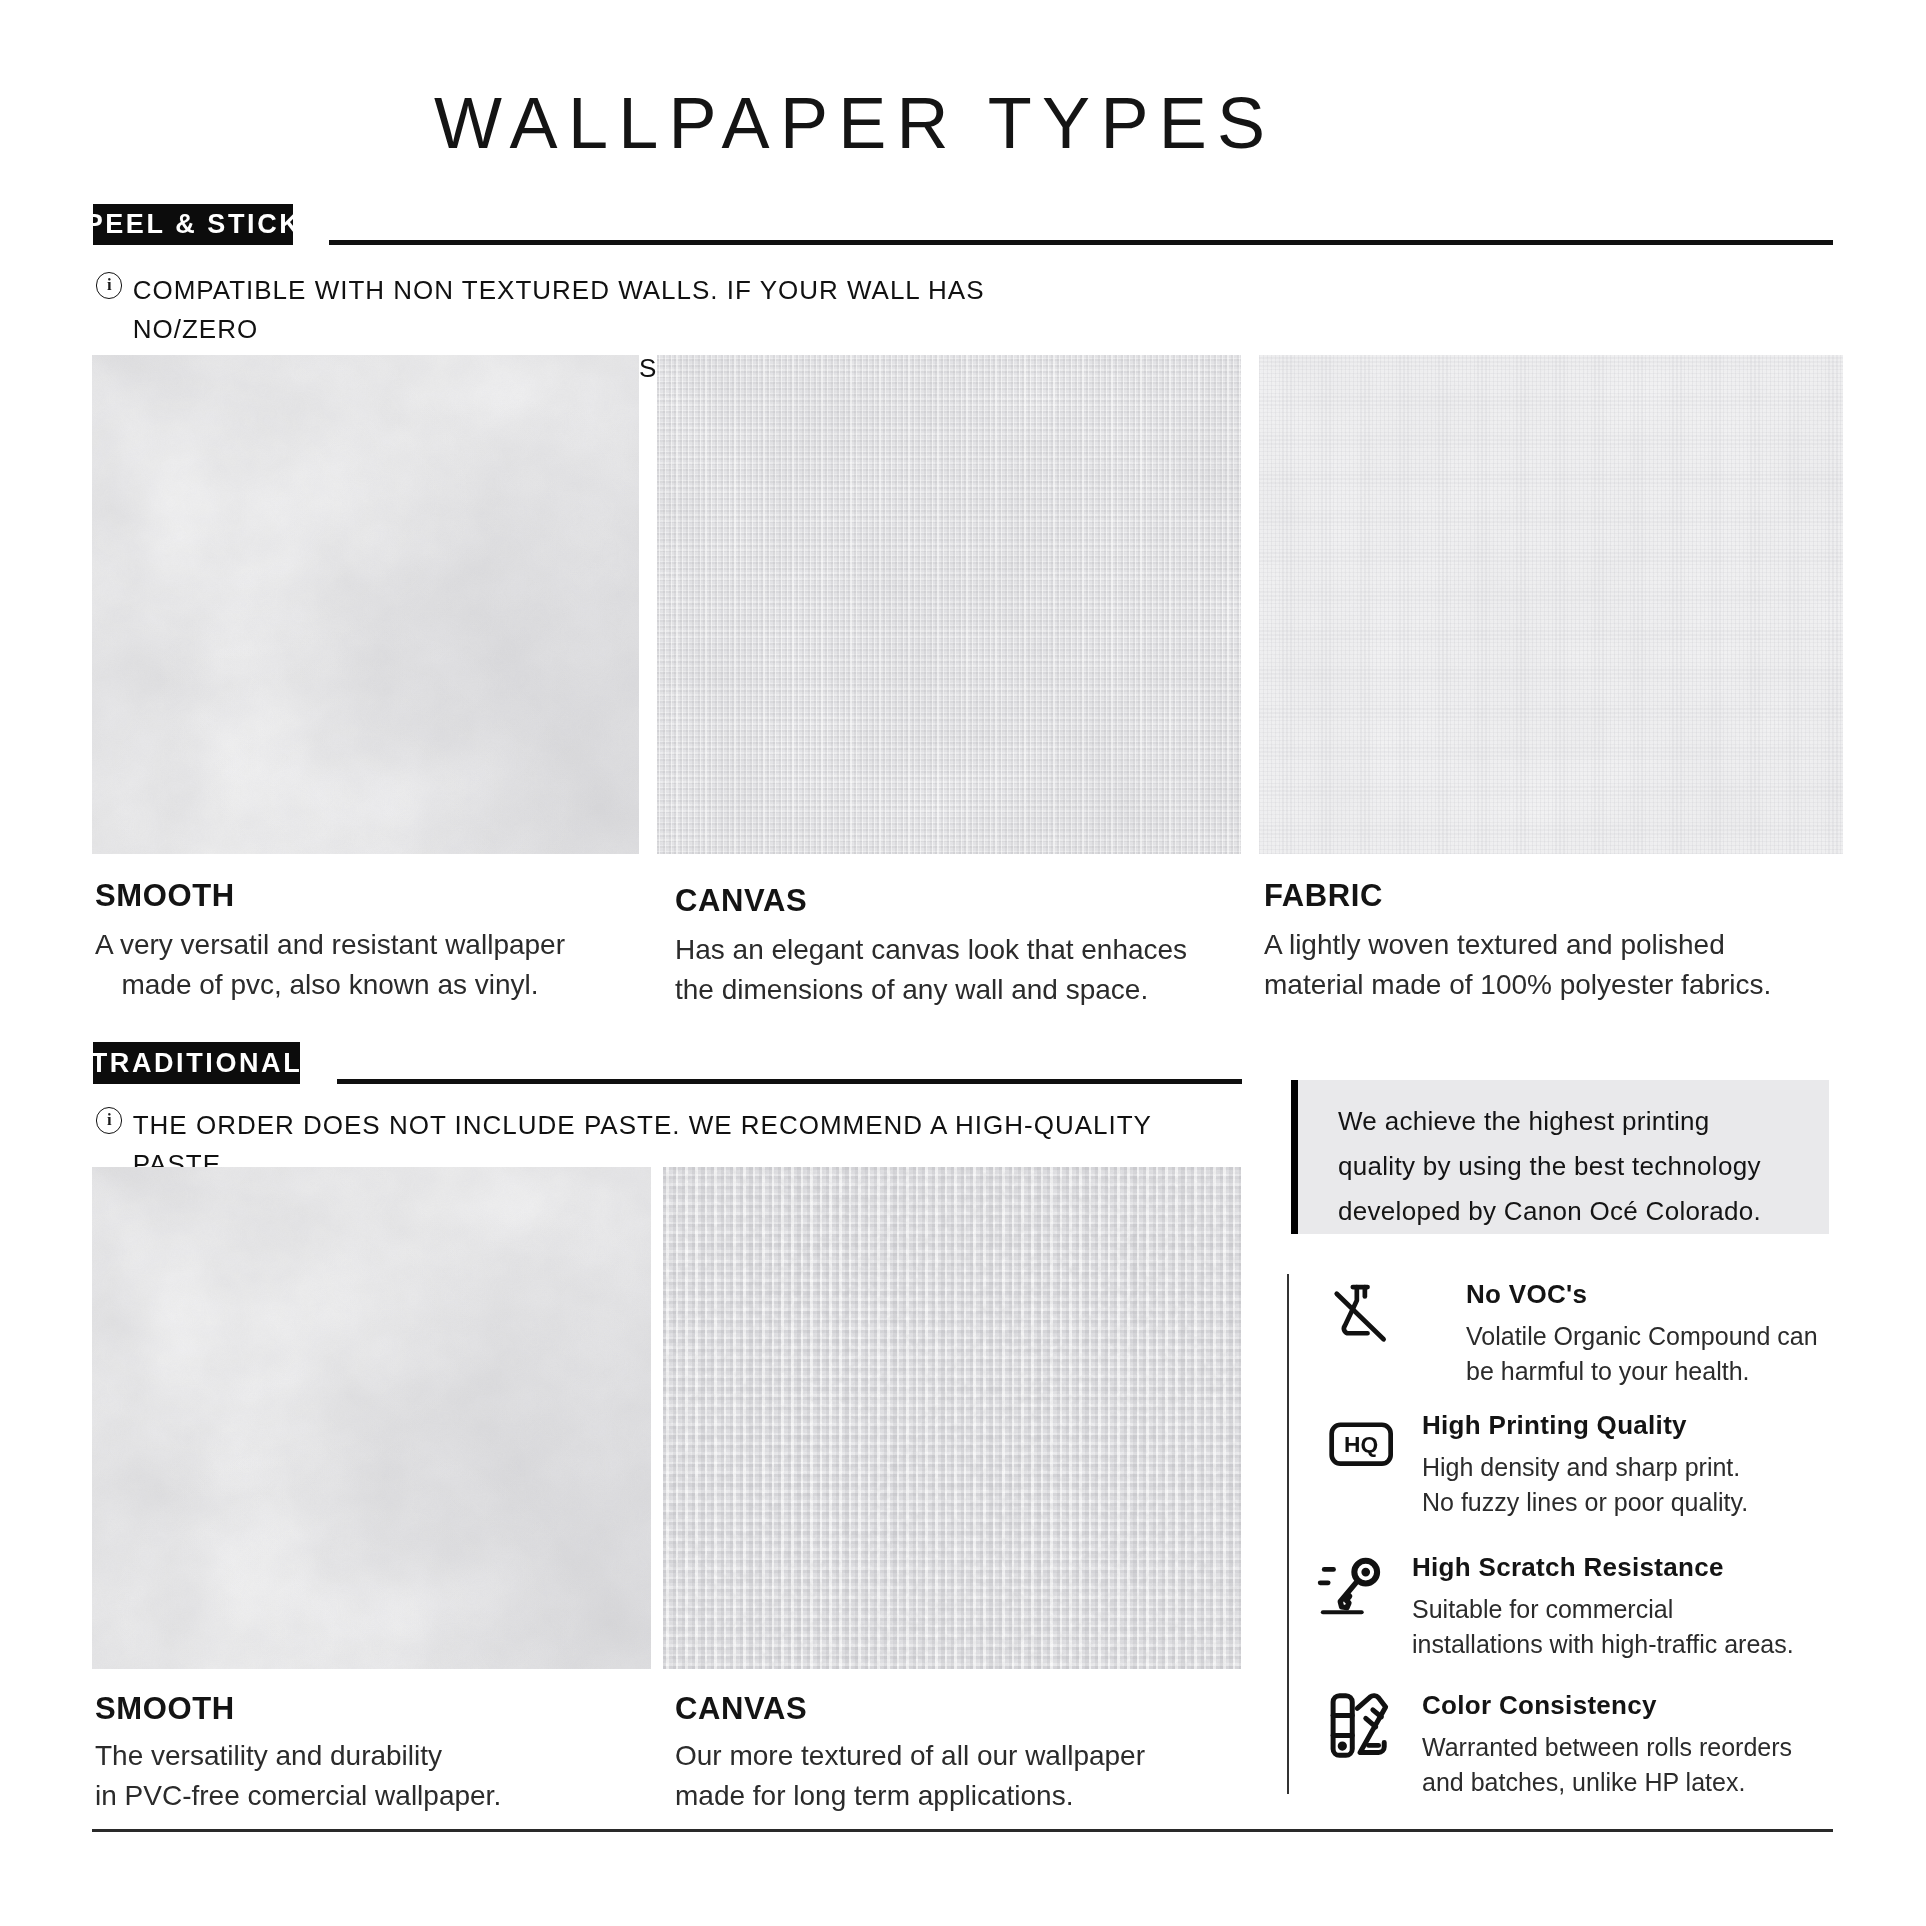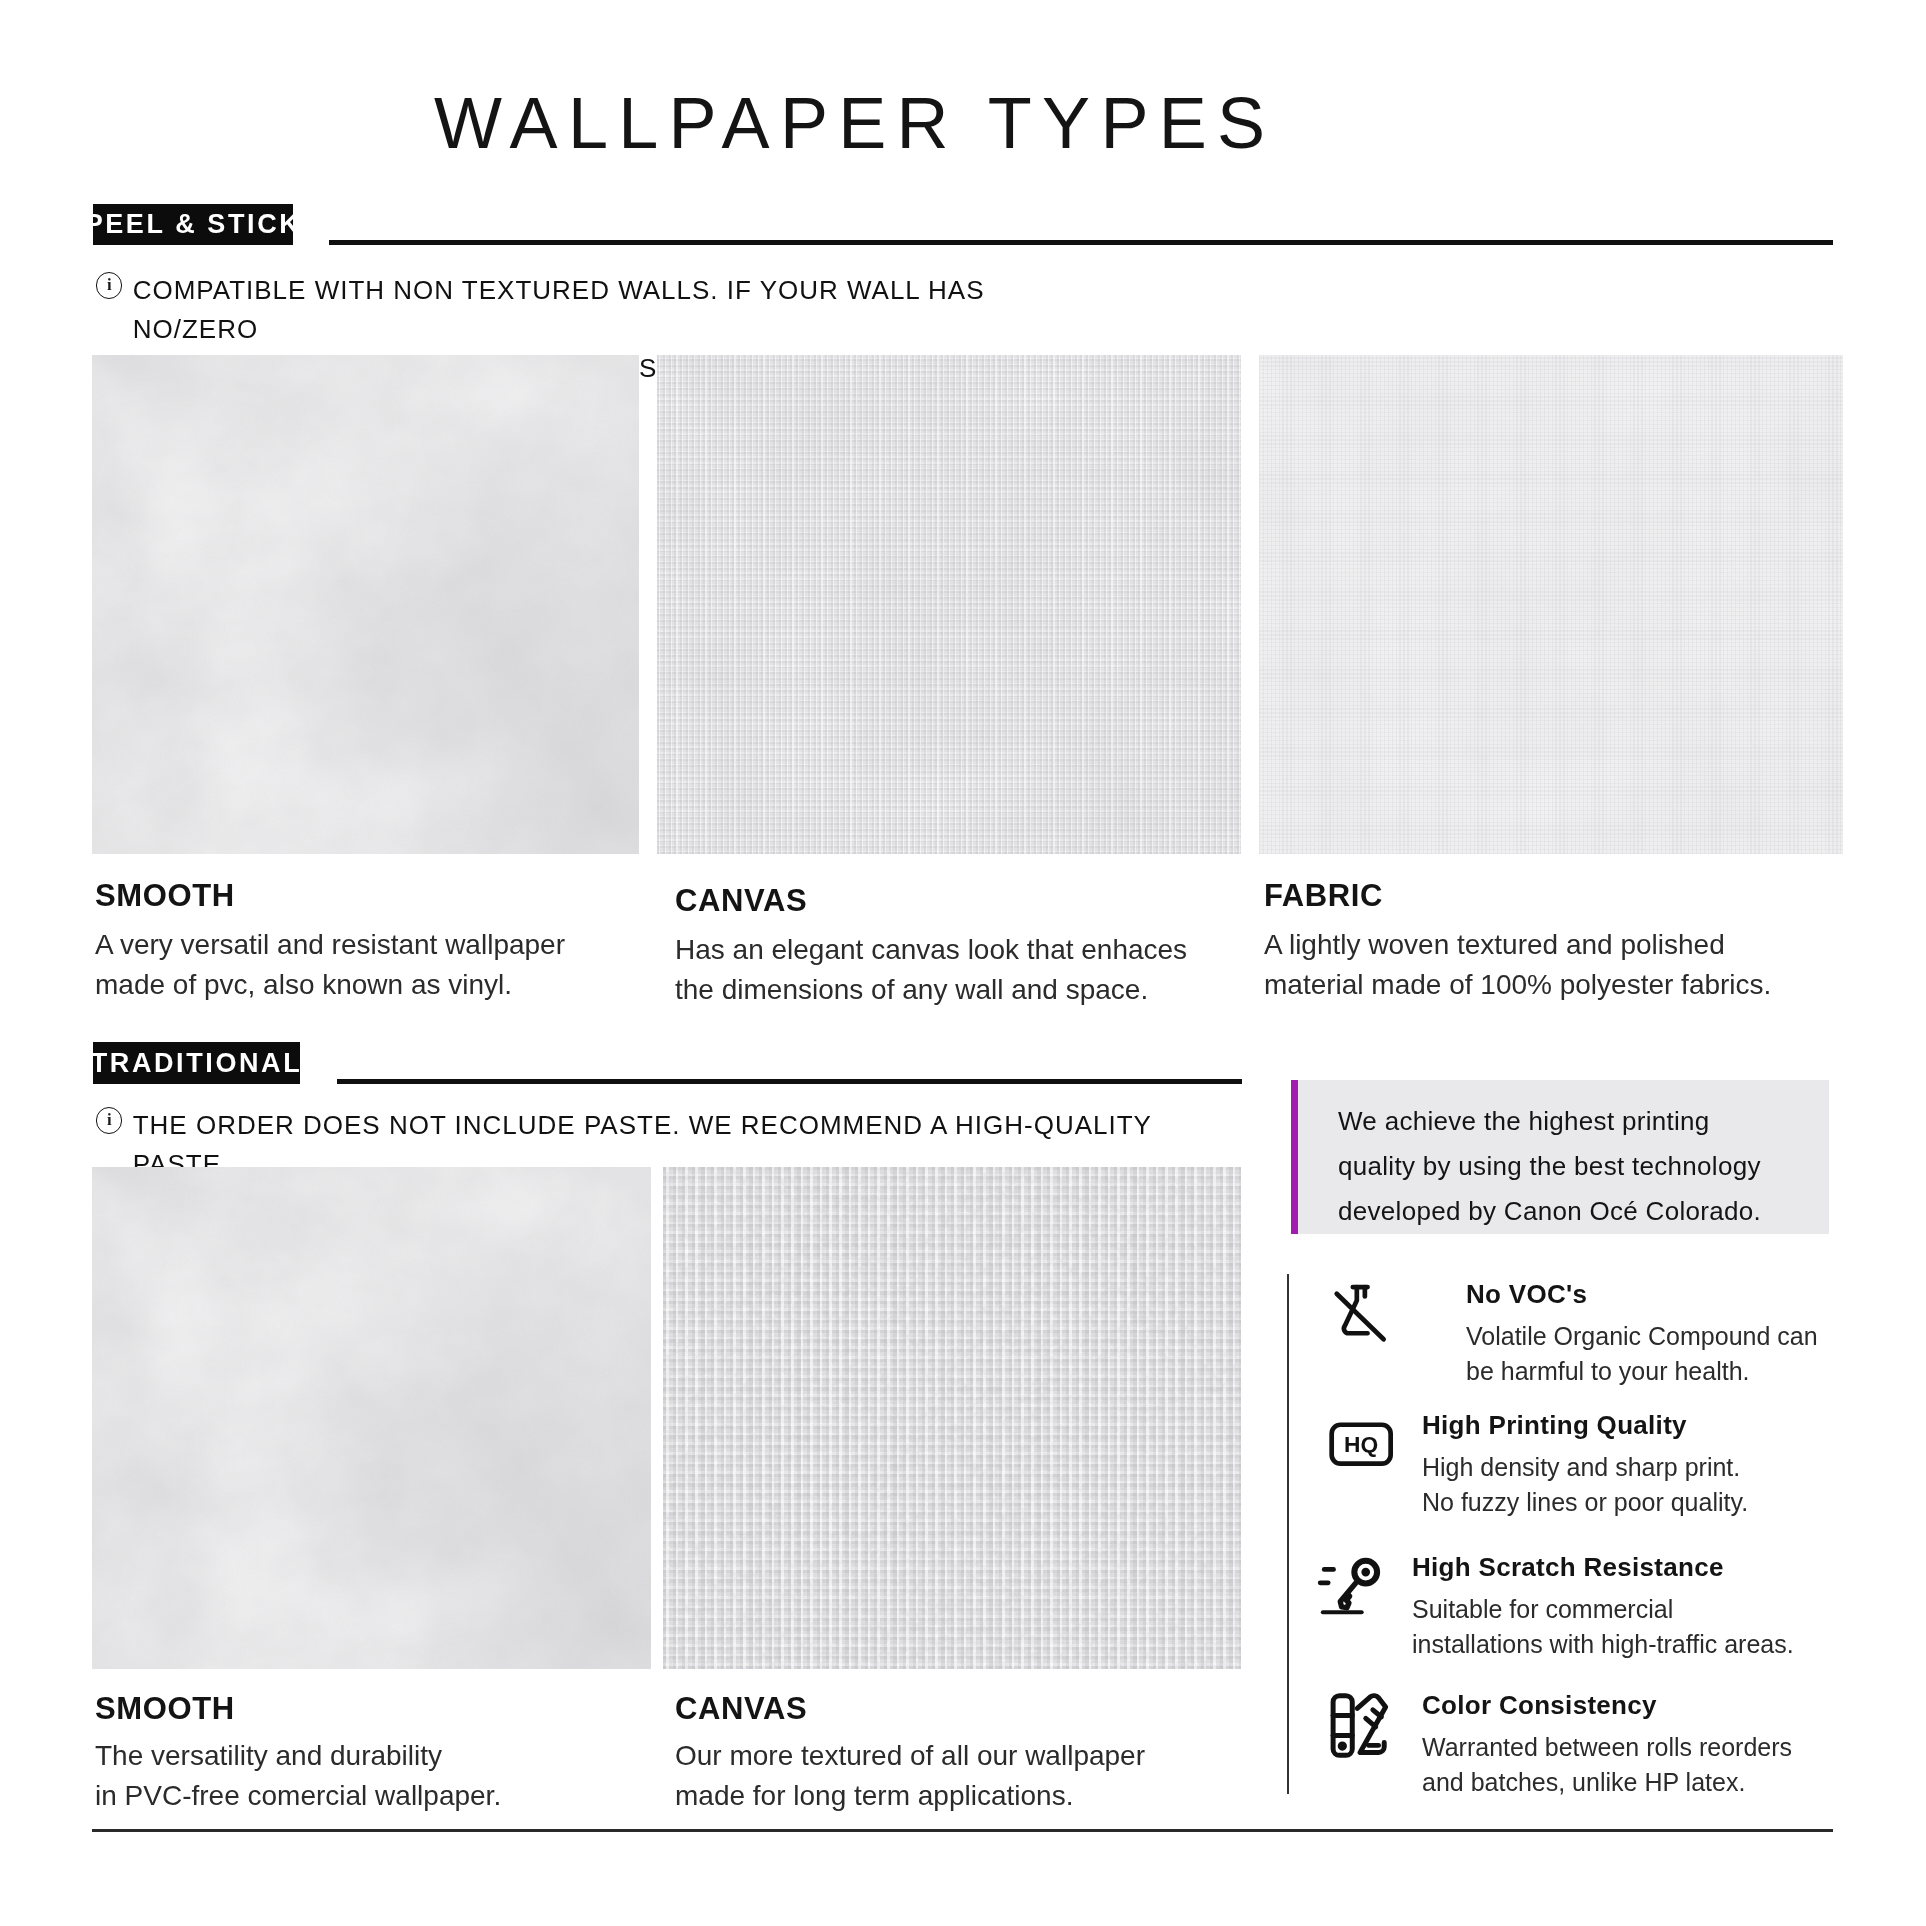--- a/index.html
+++ b/index.html
@@ -62,21 +62,21 @@
       repeating-linear-gradient(90deg, rgba(148,148,157,0.22) 0 3.2px, rgba(255,255,255,0.65) 3.2px 5.8px, rgba(188,188,197,0.15) 5.8px 9.6px),
       repeating-linear-gradient(0deg, rgba(148,148,157,0.20) 0 3.2px, rgba(255,255,255,0.55) 3.2px 5.8px, rgba(193,193,201,0.13) 5.8px 9.6px);
   }
 
   
   .swatch-label{font-size:31px;font-weight:700;letter-spacing:0.6px;color:#141414;}
   .swatch-desc{font-size:28px;font-weight:400;color:#2b2b2b;line-height:40px;}
 
   
   .note-box{
-    background:#e9e9eb;border-left:7px solid #a21caf;
+    background:#e9e9eb;border-left:7px solid #000000;
     box-sizing:border-box;padding:19px 0 0 40px;
   }
   .note-line{font-size:26px;color:#141414;line-height:45px;letter-spacing:0.3px;}
 
   
   .vline{background:#333;}
   .feature{display:flex;align-items:flex-start;}
   .feature-icon{flex:0 0 96px;display:flex;justify-content:flex-start;}
   .feature-icon svg{display:block;}
   .feature-title{font-size:26px;font-weight:700;color:#141414;margin-bottom:9px;letter-spacing:0.3px;}
@@ -131,21 +131,21 @@
       </svg>
   </div>
   <div class="abs swatch tex-fabric" style="left:1259px;top:355px;width:584px;height:499px;">
     <svg class="noise" viewBox="0 0 909 777" width="584" height="499">
         <rect width="100%" height="100%" filter="url(#f-soft)" opacity="0.15"></rect>
         <rect width="100%" height="100%" filter="url(#f-fine)" opacity="0.09"></rect>
       </svg>
   </div>
 
   <div class="abs swatch-label" style="left:95px;top:878px;">SMOOTH</div>
-  <div class="abs swatch-desc" style="left:95px;top:925px;">
+  <div class="abs swatch-desc" style="left:95px;top:925px;text-align:center;">
     <span>A very versatil and resistant wallpaper</span><br>
     <span>made of pvc, also known as vinyl.</span>
   </div>
   <div class="abs swatch-label" style="left:675px;top:883px;">CANVAS</div>
   <div class="abs swatch-desc" style="left:675px;top:930px;">
     <span>Has an elegant canvas look that enhaces</span><br>
     <span>the dimensions of any wall and space.</span>
   </div>
   <div class="abs swatch-label" style="left:1264px;top:878px;">FABRIC</div>
   <div class="abs swatch-desc" style="left:1264px;top:925px;">

